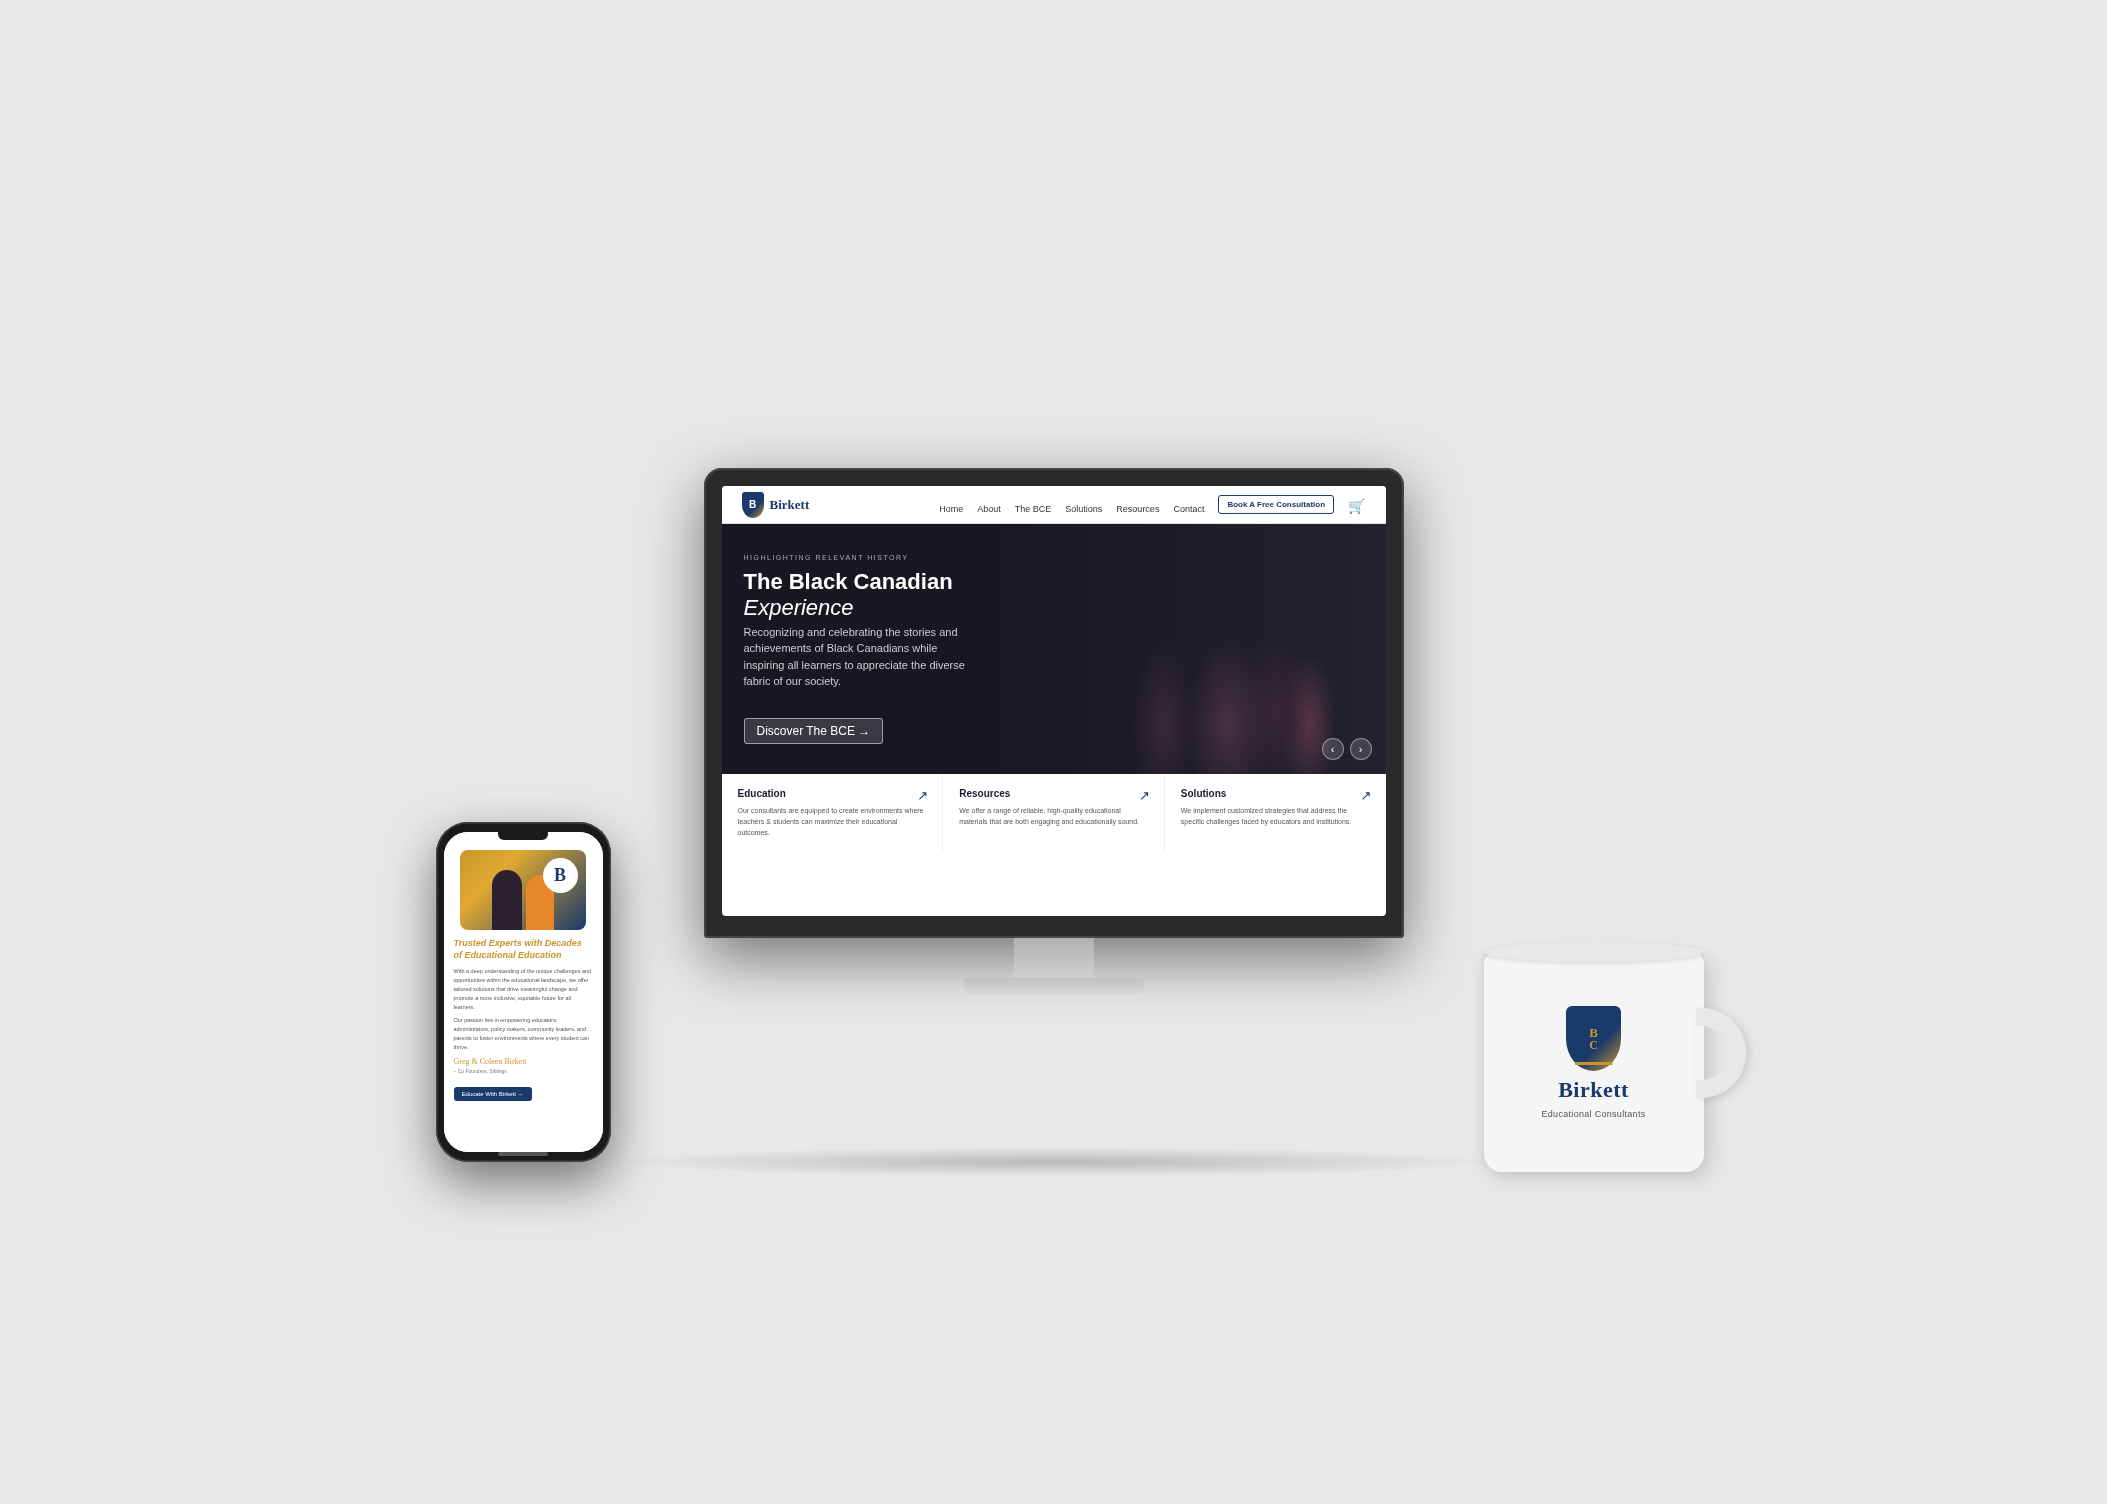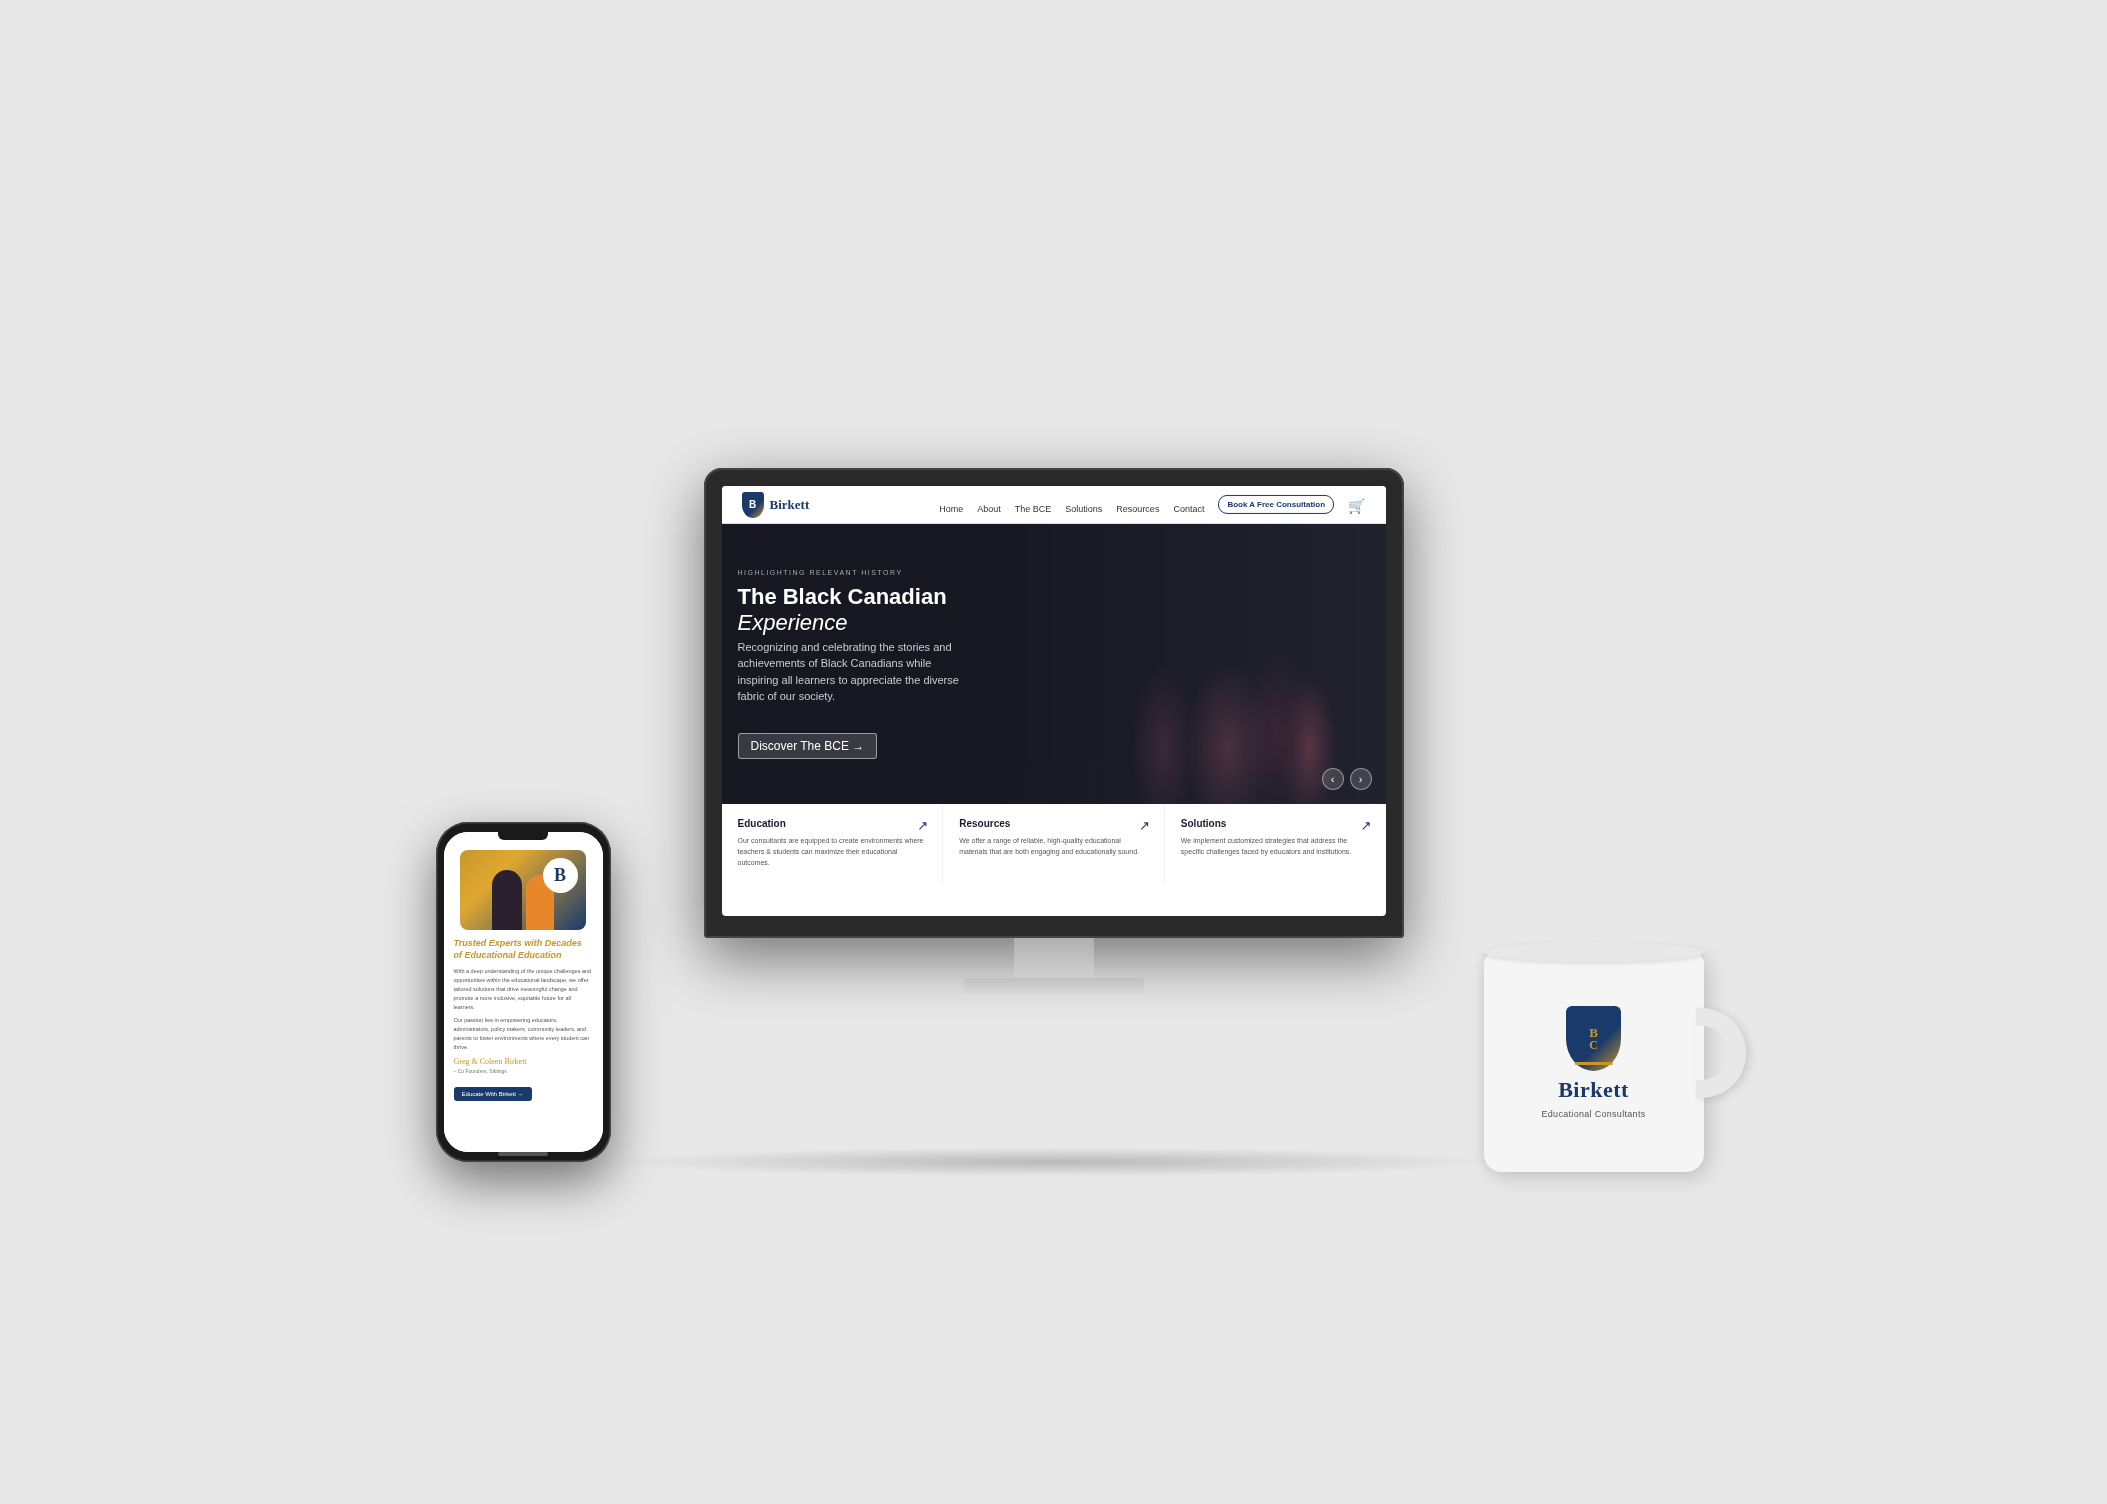--- a/index.html
+++ b/index.html
@@ -102,36 +102,36 @@
       font-size: 9px;
       color: #333;
     }
     .nav-links span { cursor: pointer; }
     .nav-cta {
       background: transparent;
       border: 1.5px solid #1a3a6b;
       color: #1a3a6b;
       font-size: 8px;
       padding: 4px 8px;
-      border-radius: 9px;
+      border-radius: 3px;
       cursor: pointer;
       font-weight: 600;
     }
     .nav-cart { font-size: 14px; color: #c8962a; cursor: pointer; }
 
     
     .website-hero {
-      height: 280px;
+      height: 250px;
       background: linear-gradient(to right, rgba(20,20,30,0.85) 40%, rgba(20,20,30,0.4) 100%),
                   #2c2c3a;
       position: relative;
       display: flex;
       flex-direction: column;
       justify-content: center;
-      padding: 20px 16px;
+      padding: 20px 22px;
       overflow: hidden;
     }
     .hero-label {
       font-size: 7px;
       color: #aaa;
       letter-spacing: 1.5px;
       text-transform: uppercase;
       margin-bottom: 8px;
       position: relative;
       z-index: 1;

